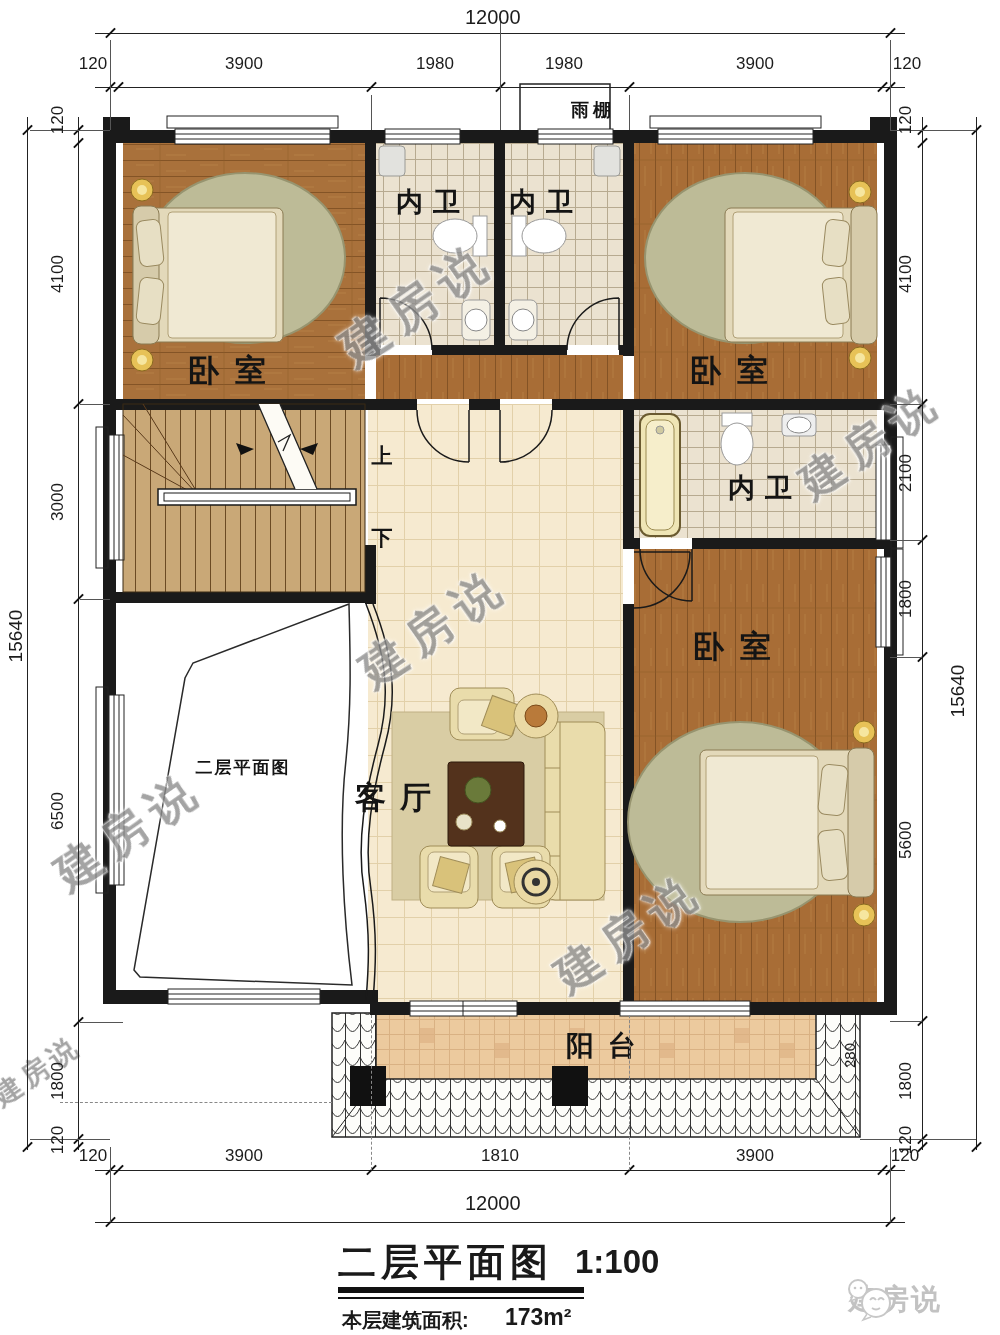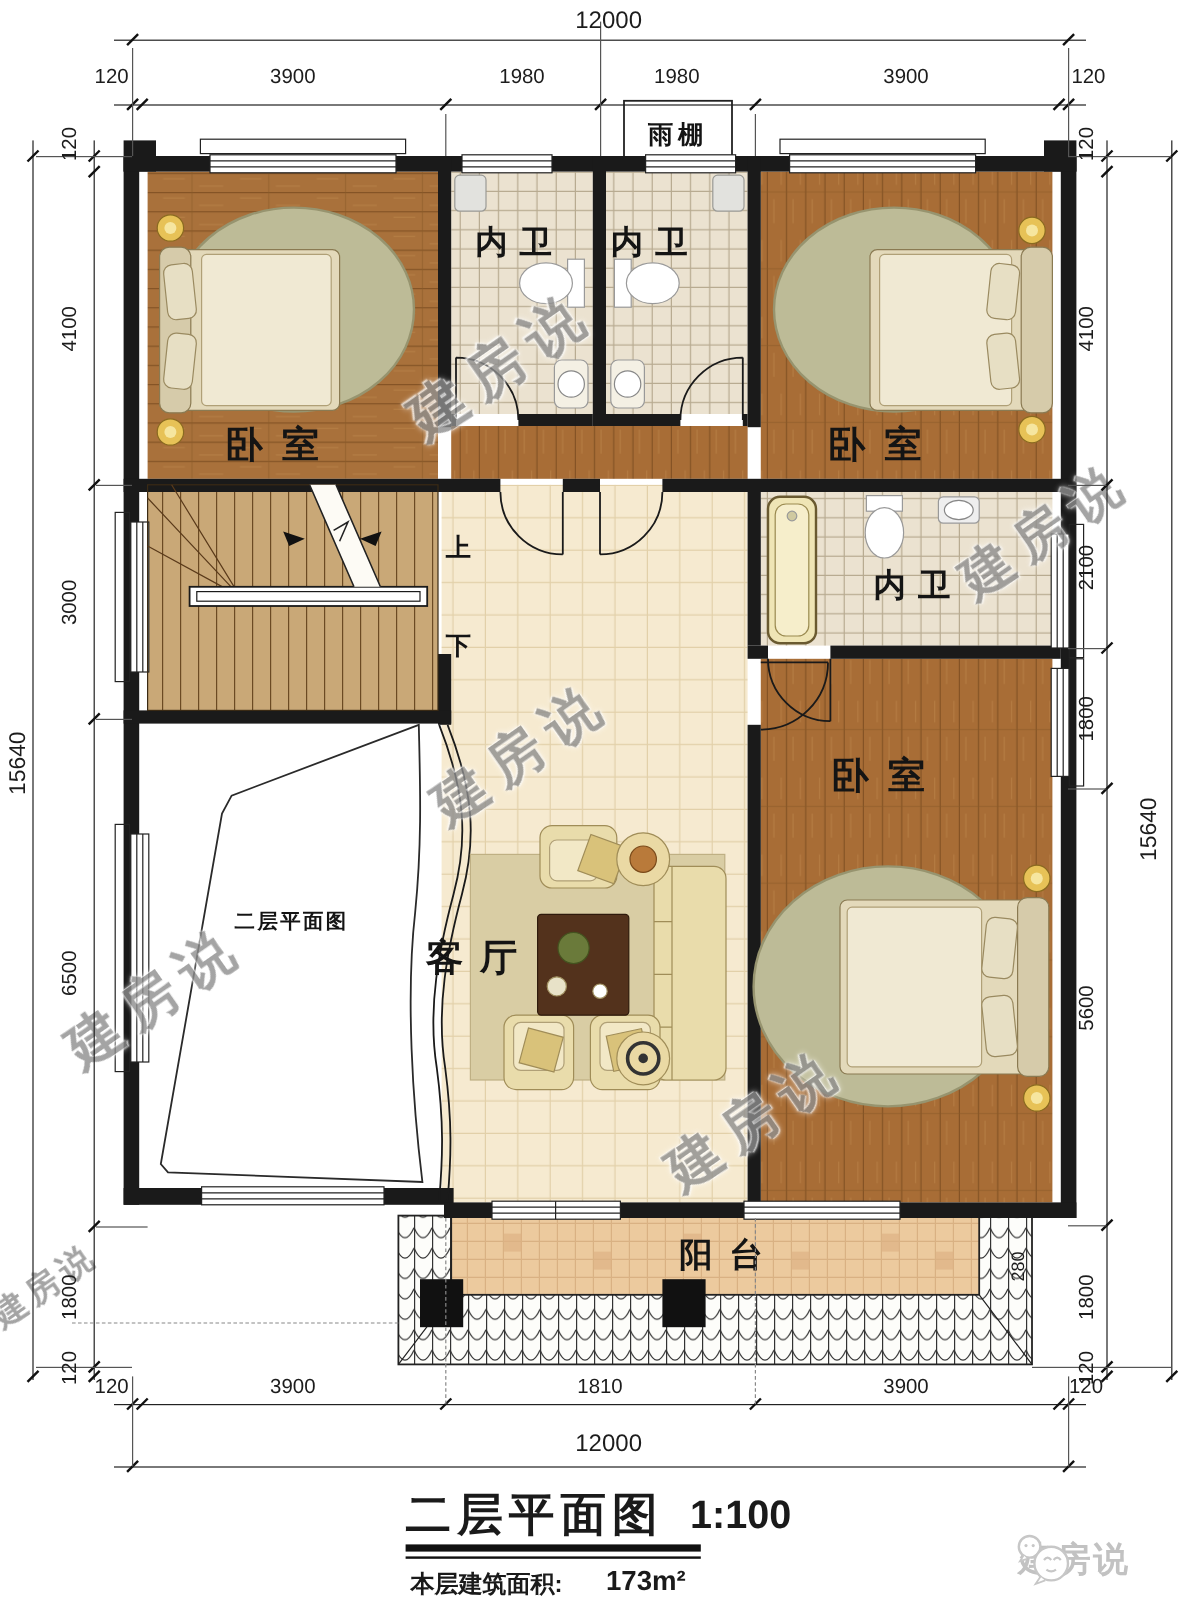--- a/index.html
+++ b/index.html
@@ -7,21 +7,21 @@
           font-family:"Liberation Sans", sans-serif;color:#1a1a1a;}
   svg{position:absolute;left:0;top:0;}
   
   .dl{position:absolute;height:1px;background:#222;}
   .dlv{position:absolute;width:1px;background:#222;}
   .xl{position:absolute;background:#555;}
   .xd{position:absolute;border-left:1px dashed #888;width:0;}
   .xdh{position:absolute;border-top:1px dashed #888;height:0;}
   .tk{position:absolute;width:13px;height:2px;background:#111;transform:rotate(-45deg);}
   .dt{position:absolute;font-size:17px;text-align:center;color:#1c1c1c;white-space:nowrap;}
-  .dtb{position:absolute;font-size:20px;text-align:right;color:#1c1c1c;}
+  .dtb{position:absolute;font-size:20px;text-align:left;color:#1c1c1c;}
   .dtv{position:absolute;font-size:17px;text-align:center;color:#1c1c1c;transform:rotate(-90deg);white-space:nowrap;}
   .dtvb{position:absolute;font-size:19px;text-align:center;color:#1c1c1c;transform:rotate(-90deg);}
   
   .rl{position:absolute;font-weight:bold;color:#141414;text-align:center;white-space:nowrap;}
   
   .wm{position:absolute;font-weight:700;color:#8e8e8e;opacity:.8;letter-spacing:10px;white-space:nowrap;
       transform:rotate(-35deg);text-shadow:1px 1px 1px #fff,-1px -1px 1px #fff,0 0 5px #fff;filter:blur(.5px);}
   
   .title-cn{position:absolute;left:338px;top:1237px;font-size:38px;font-weight:bold;letter-spacing:5px;}
   .title-scale{position:absolute;left:575px;top:1243px;font-size:33px;font-weight:bold;}
@@ -279,21 +279,21 @@
 
 <span class="rl" style="left:170px;top:350px;width:130px;font-size:31px;letter-spacing:16px;">卧室</span>
 <span class="rl" style="left:672px;top:350px;width:130px;font-size:31px;letter-spacing:16px;">卧室</span>
 <span class="rl" style="left:675px;top:626px;width:130px;font-size:31px;letter-spacing:16px;">卧室</span>
 <span class="rl" style="left:378px;top:184px;width:110px;font-size:27px;letter-spacing:10px;">内卫</span>
 <span class="rl" style="left:491px;top:184px;width:110px;font-size:27px;letter-spacing:10px;">内卫</span>
 <span class="rl" style="left:710px;top:470px;width:110px;font-size:27px;letter-spacing:10px;">内卫</span>
 <span class="rl" style="left:340px;top:777px;width:120px;font-size:31px;letter-spacing:14px;">客厅</span>
 <span class="rl" style="left:188px;top:756px;width:110px;font-size:17px;letter-spacing:2px;">二层平面图</span>
 <span class="rl" style="left:548px;top:1027px;width:120px;font-size:28px;letter-spacing:14px;font-family:Liberation Serif, serif;">阳台</span>
-<span class="rl" style="left:535px;top:98px;width:60px;font-size:21px;letter-spacing:4px;">雨棚</span>
+<span class="rl" style="left:563px;top:98px;width:60px;font-size:18px;letter-spacing:4px;">雨棚</span>
 <span class="rl" style="left:370px;top:442px;width:24px;font-size:21px;">上</span>
 <span class="rl" style="left:370px;top:524px;width:24px;font-size:21px;">下</span>
 
 <span class="wm" style="left:330px;top:272px;font-size:48px;">建房说</span>
 <span class="wm" style="left:790px;top:412px;font-size:44px;">建房说</span>
 <span class="wm" style="left:45px;top:800px;font-size:46px;">建房说</span>
 <span class="wm" style="left:350px;top:597px;font-size:46px;">建房说</span>
 <span class="wm" style="left:545px;top:902px;font-size:46px;">建房说</span>
 <span class="wm" style="left:-12px;top:1052px;font-size:28px;letter-spacing:5px;">建房说</span>
 

